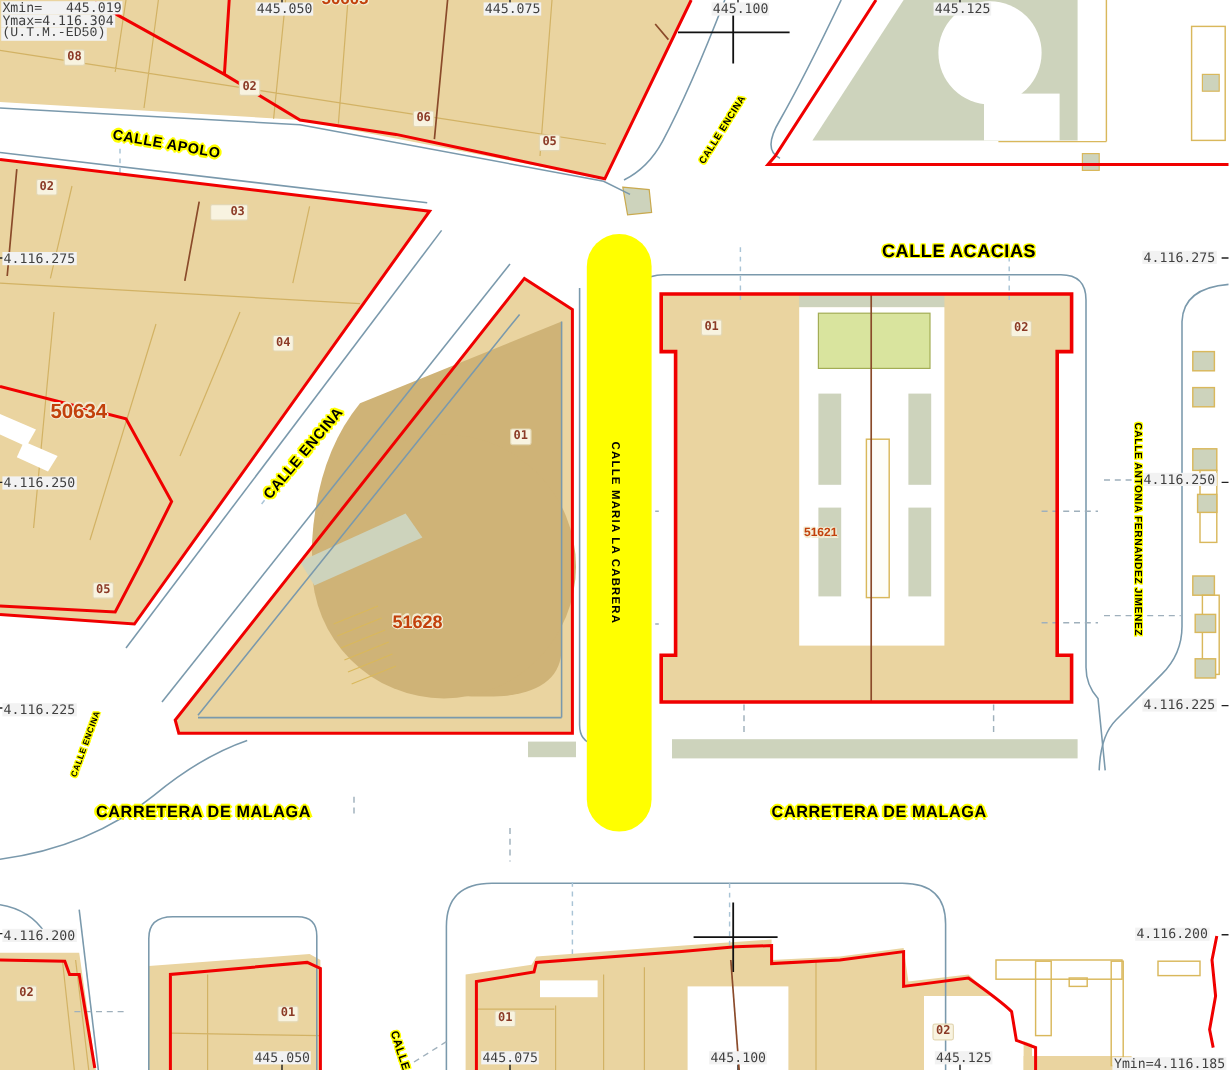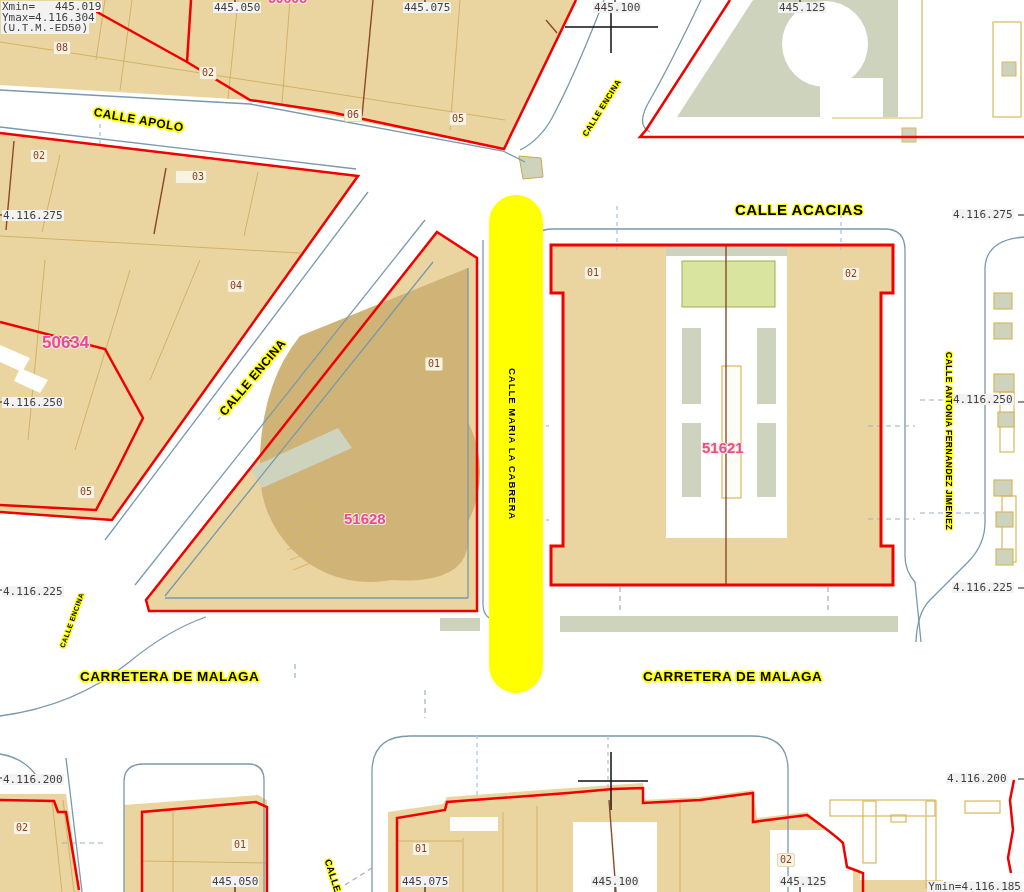--- a/index.html
+++ b/index.html
@@ -9,24 +9,24 @@
   .lbl{position:absolute;white-space:pre;line-height:1;}
   .coord{font-family:"DejaVu Sans Mono",monospace;font-size:11px;color:#3f3f3f;
          background:#f2f2f2;padding:0 1px;}
   .coord.r{text-align:right;}
   .street{font-weight:bold;color:#000;letter-spacing:.5px;
     text-shadow:1px 0 #ff0,-1px 0 #ff0,0 1px #ff0,0 -1px #ff0,
                 1px 1px #ff0,-1px -1px #ff0,1px -1px #ff0,-1px 1px #ff0,
                 2px 0 #ff0,-2px 0 #ff0,0 2px #ff0,0 -2px #ff0;}
   .street.plain{text-shadow:1px 0 #ff0,-1px 0 #ff0,0 1px #ff0,0 -1px #ff0,
                 1px 1px #ff0,-1px -1px #ff0,1px -1px #ff0,-1px 1px #ff0;}
-  .block{font-weight:bold;color:#ec4899;
+  .block{font-weight:bold;color:#c2410c;
     text-shadow:1px 0 #f3ecd4,-1px 0 #f3ecd4,0 1px #f3ecd4,0 -1px #f3ecd4,
                 1px 1px #f3ecd4,-1px -1px #f3ecd4;}
-  .parcel{font-family:"DejaVu Sans Mono",monospace;font-size:10px;font-weight:normal;
+  .parcel{font-family:"DejaVu Sans Mono",monospace;font-size:10px;font-weight:bold;
           color:#8b3a26;background:#f8f3e0;border:1px solid #e3d7b4;border-radius:2px;
           padding:0 2px;line-height:12px;}
 </style>
 </head>
 <body>
 
 <div id="map">
 
 <svg width="1024" height="892" viewBox="0 0 1024 892">
 
@@ -206,27 +206,27 @@
   <div class="lbl street plain" style="left:585px;top:132px;font-size:8px;transform:rotate(-58deg);transform-origin:left center;">CALLE ENCINA</div>
   <div class="lbl street plain" style="left:62px;top:644px;font-size:7px;transform:rotate(-70deg);transform-origin:left center;">CALLE ENCINA</div>
   <div class="lbl street plain" style="left:735px;top:202px;font-size:15px;">CALLE ACACIAS</div>
   <div class="lbl street plain" style="left:517px;top:368px;font-size:9.5px;letter-spacing:1px;transform:rotate(90deg);transform-origin:left top;text-shadow:none;">CALLE MARIA LA CABRERA</div>
   <div class="lbl street plain" style="left:953px;top:352px;font-size:8.5px;transform:rotate(90deg);transform-origin:left top;">CALLE ANTONIA FERNANDEZ JIMENEZ</div>
   <div class="lbl street" style="left:80px;top:670px;font-size:13.5px;">CARRETERA DE MALAGA</div>
   <div class="lbl street" style="left:643px;top:670px;font-size:13.5px;">CARRETERA DE MALAGA</div>
   <div class="lbl street plain" style="left:332px;top:858px;font-size:9.5px;transform:rotate(72deg);transform-origin:left top;">CALLE</div>
 
   <div class="lbl block" style="left:42px;top:334px;font-size:17px;">50634</div>
-  <div class="lbl block" style="left:344px;top:511px;font-size:15px;">51628</div>
-  <div class="lbl block" style="left:702px;top:440px;font-size:15px;text-align:right;">51621</div>
+  <div class="lbl block" style="left:327px;top:511px;font-size:15px;">51628</div>
+  <div class="lbl block" style="left:670px;top:440px;font-size:10px;text-align:right;">51621</div>
   <div class="lbl block" style="left:268px;top:-9px;font-size:14px;">50605</div>
 
   <div class="lbl parcel" style="left:53px;top:41px;">08</div>
   <div class="lbl parcel" style="left:199px;top:66px;">02</div>
-  <div class="lbl parcel" style="left:344px;top:108px;">06</div>
+  <div class="lbl parcel" style="left:344px;top:92px;">06</div>
   <div class="lbl parcel" style="left:449px;top:112px;">05</div>
   <div class="lbl parcel" style="left:30px;top:149px;">02</div>
   <div class="lbl parcel" style="left:175px;top:170px;padding-left:16px;">03</div>
   <div class="lbl parcel" style="left:227px;top:279px;">04</div>
   <div class="lbl parcel" style="left:77px;top:485px;">05</div>
   <div class="lbl parcel" style="left:425px;top:357px;">01</div>
   <div class="lbl parcel" style="left:584px;top:266px;">01</div>
   <div class="lbl parcel" style="left:842px;top:267px;">02</div>
   <div class="lbl parcel" style="left:13px;top:821px;">02</div>
   <div class="lbl parcel" style="left:231px;top:838px;">01</div>

